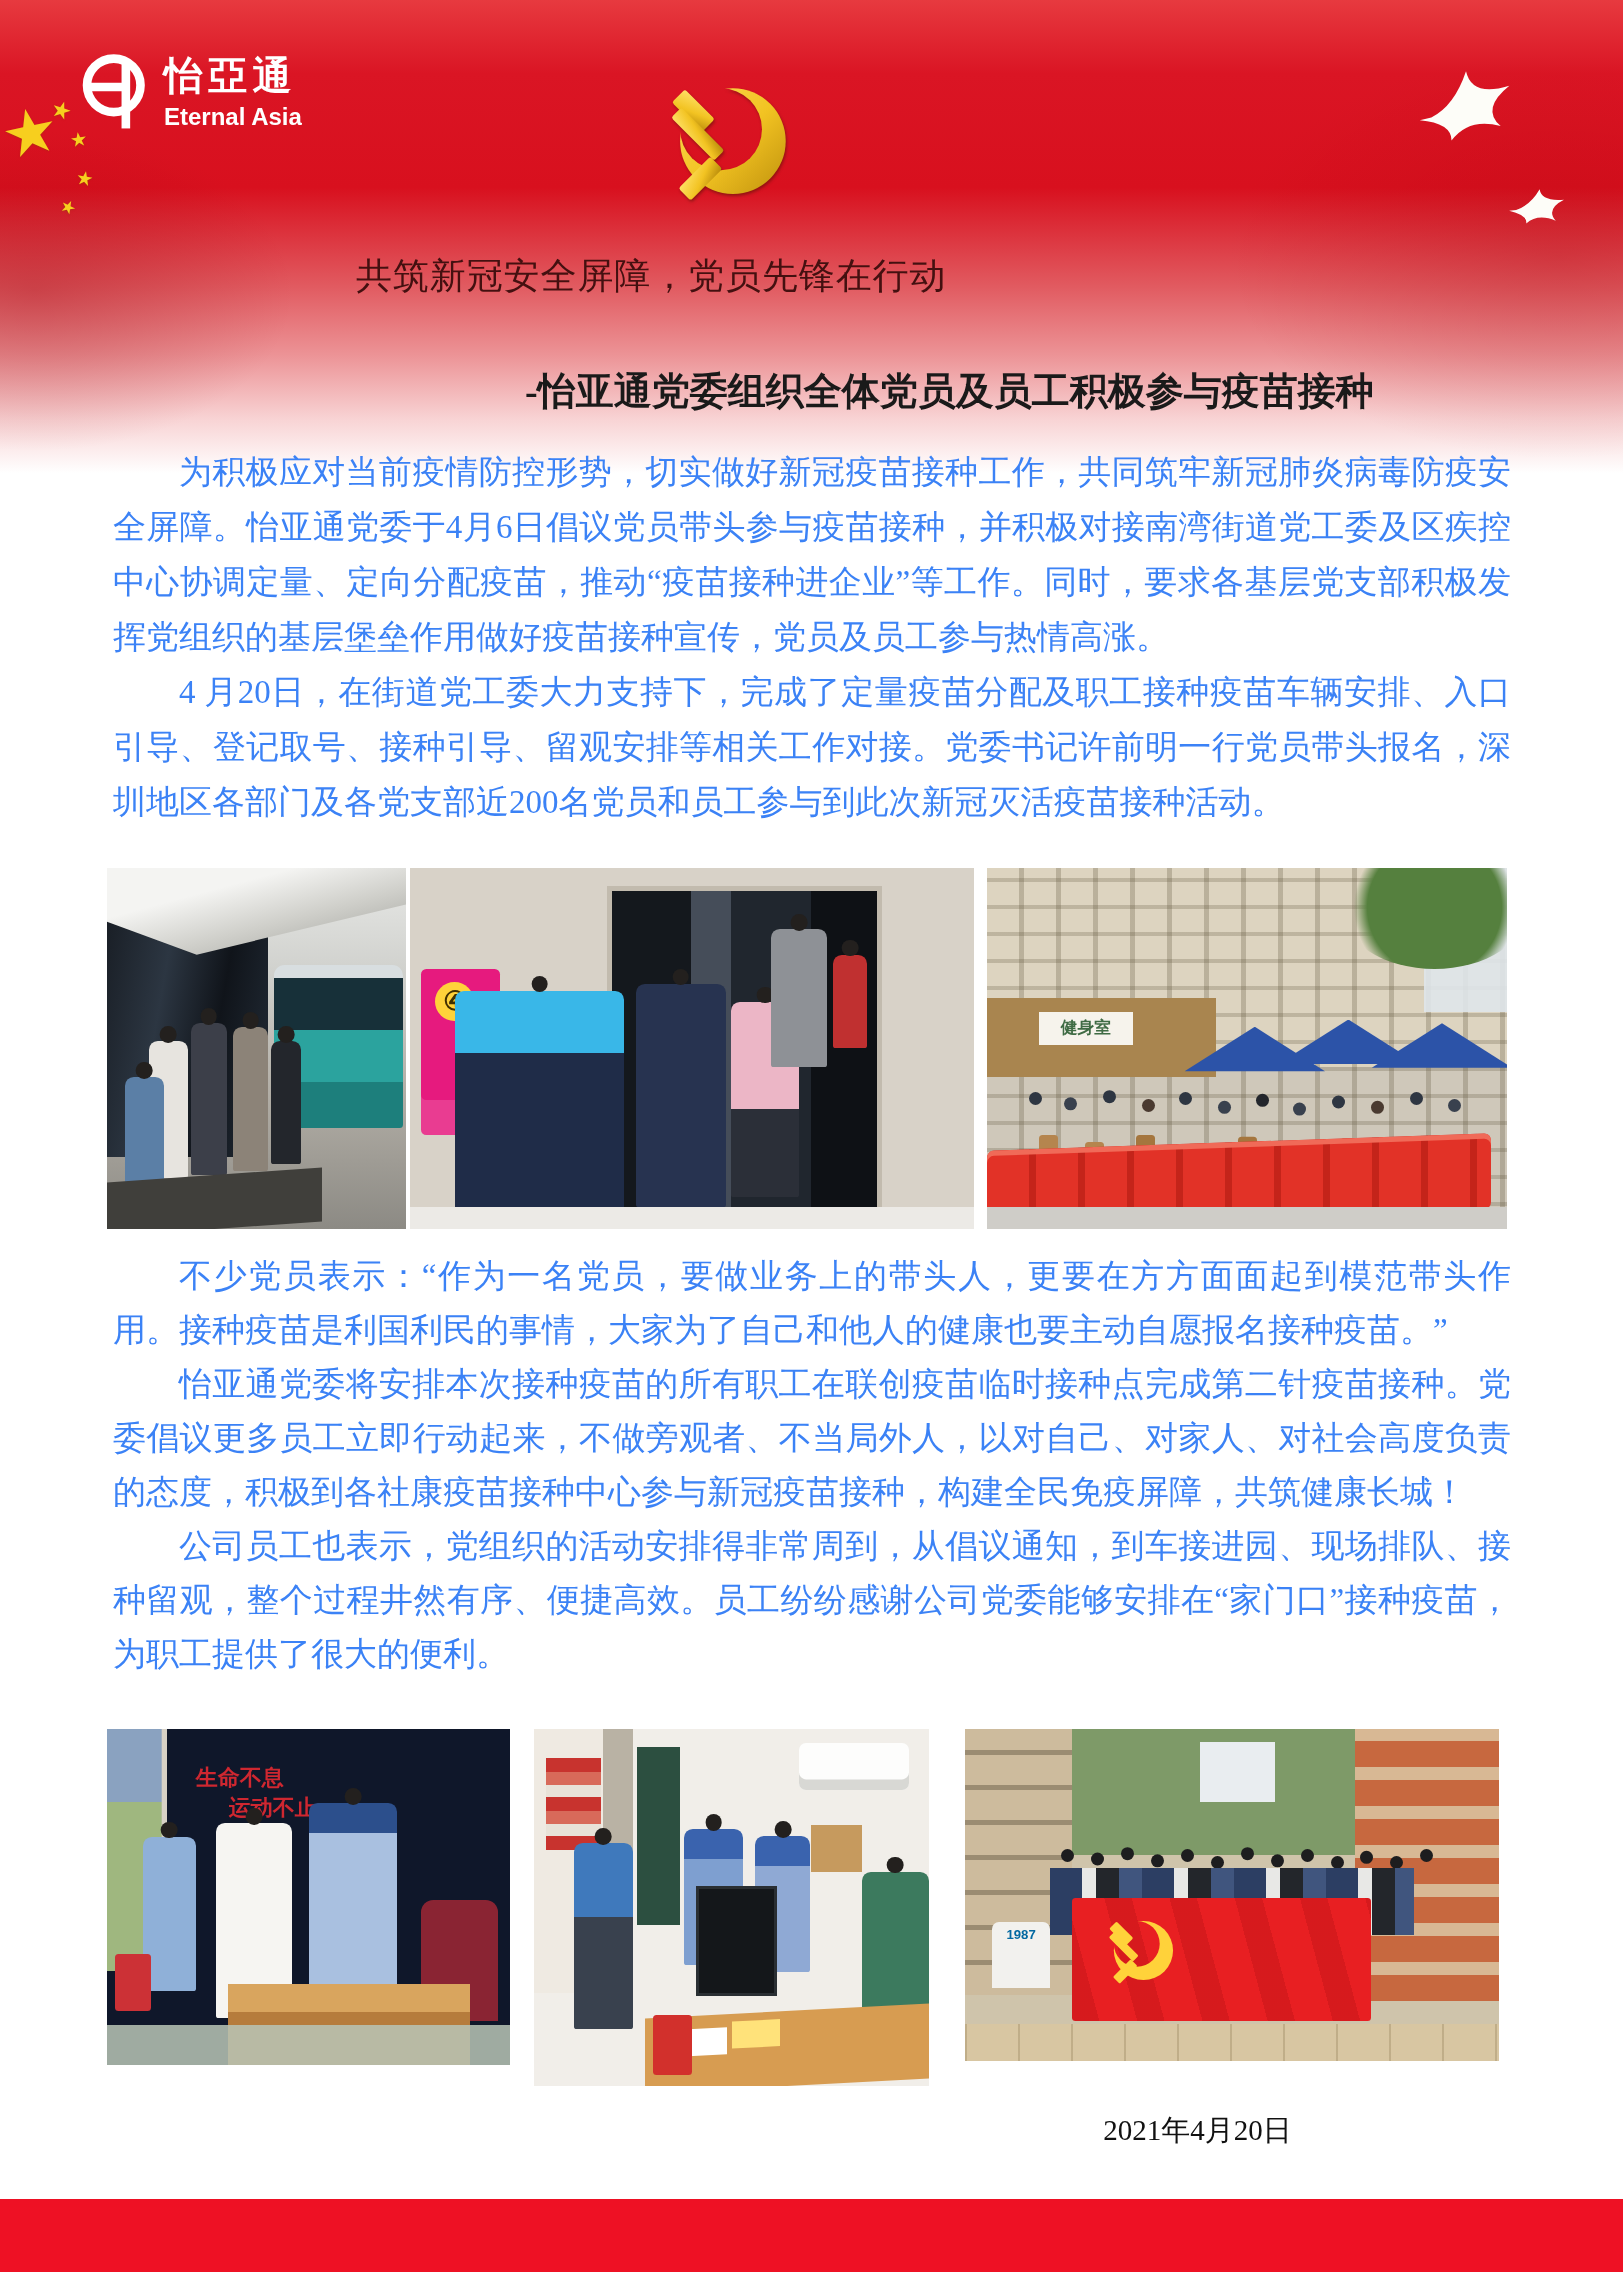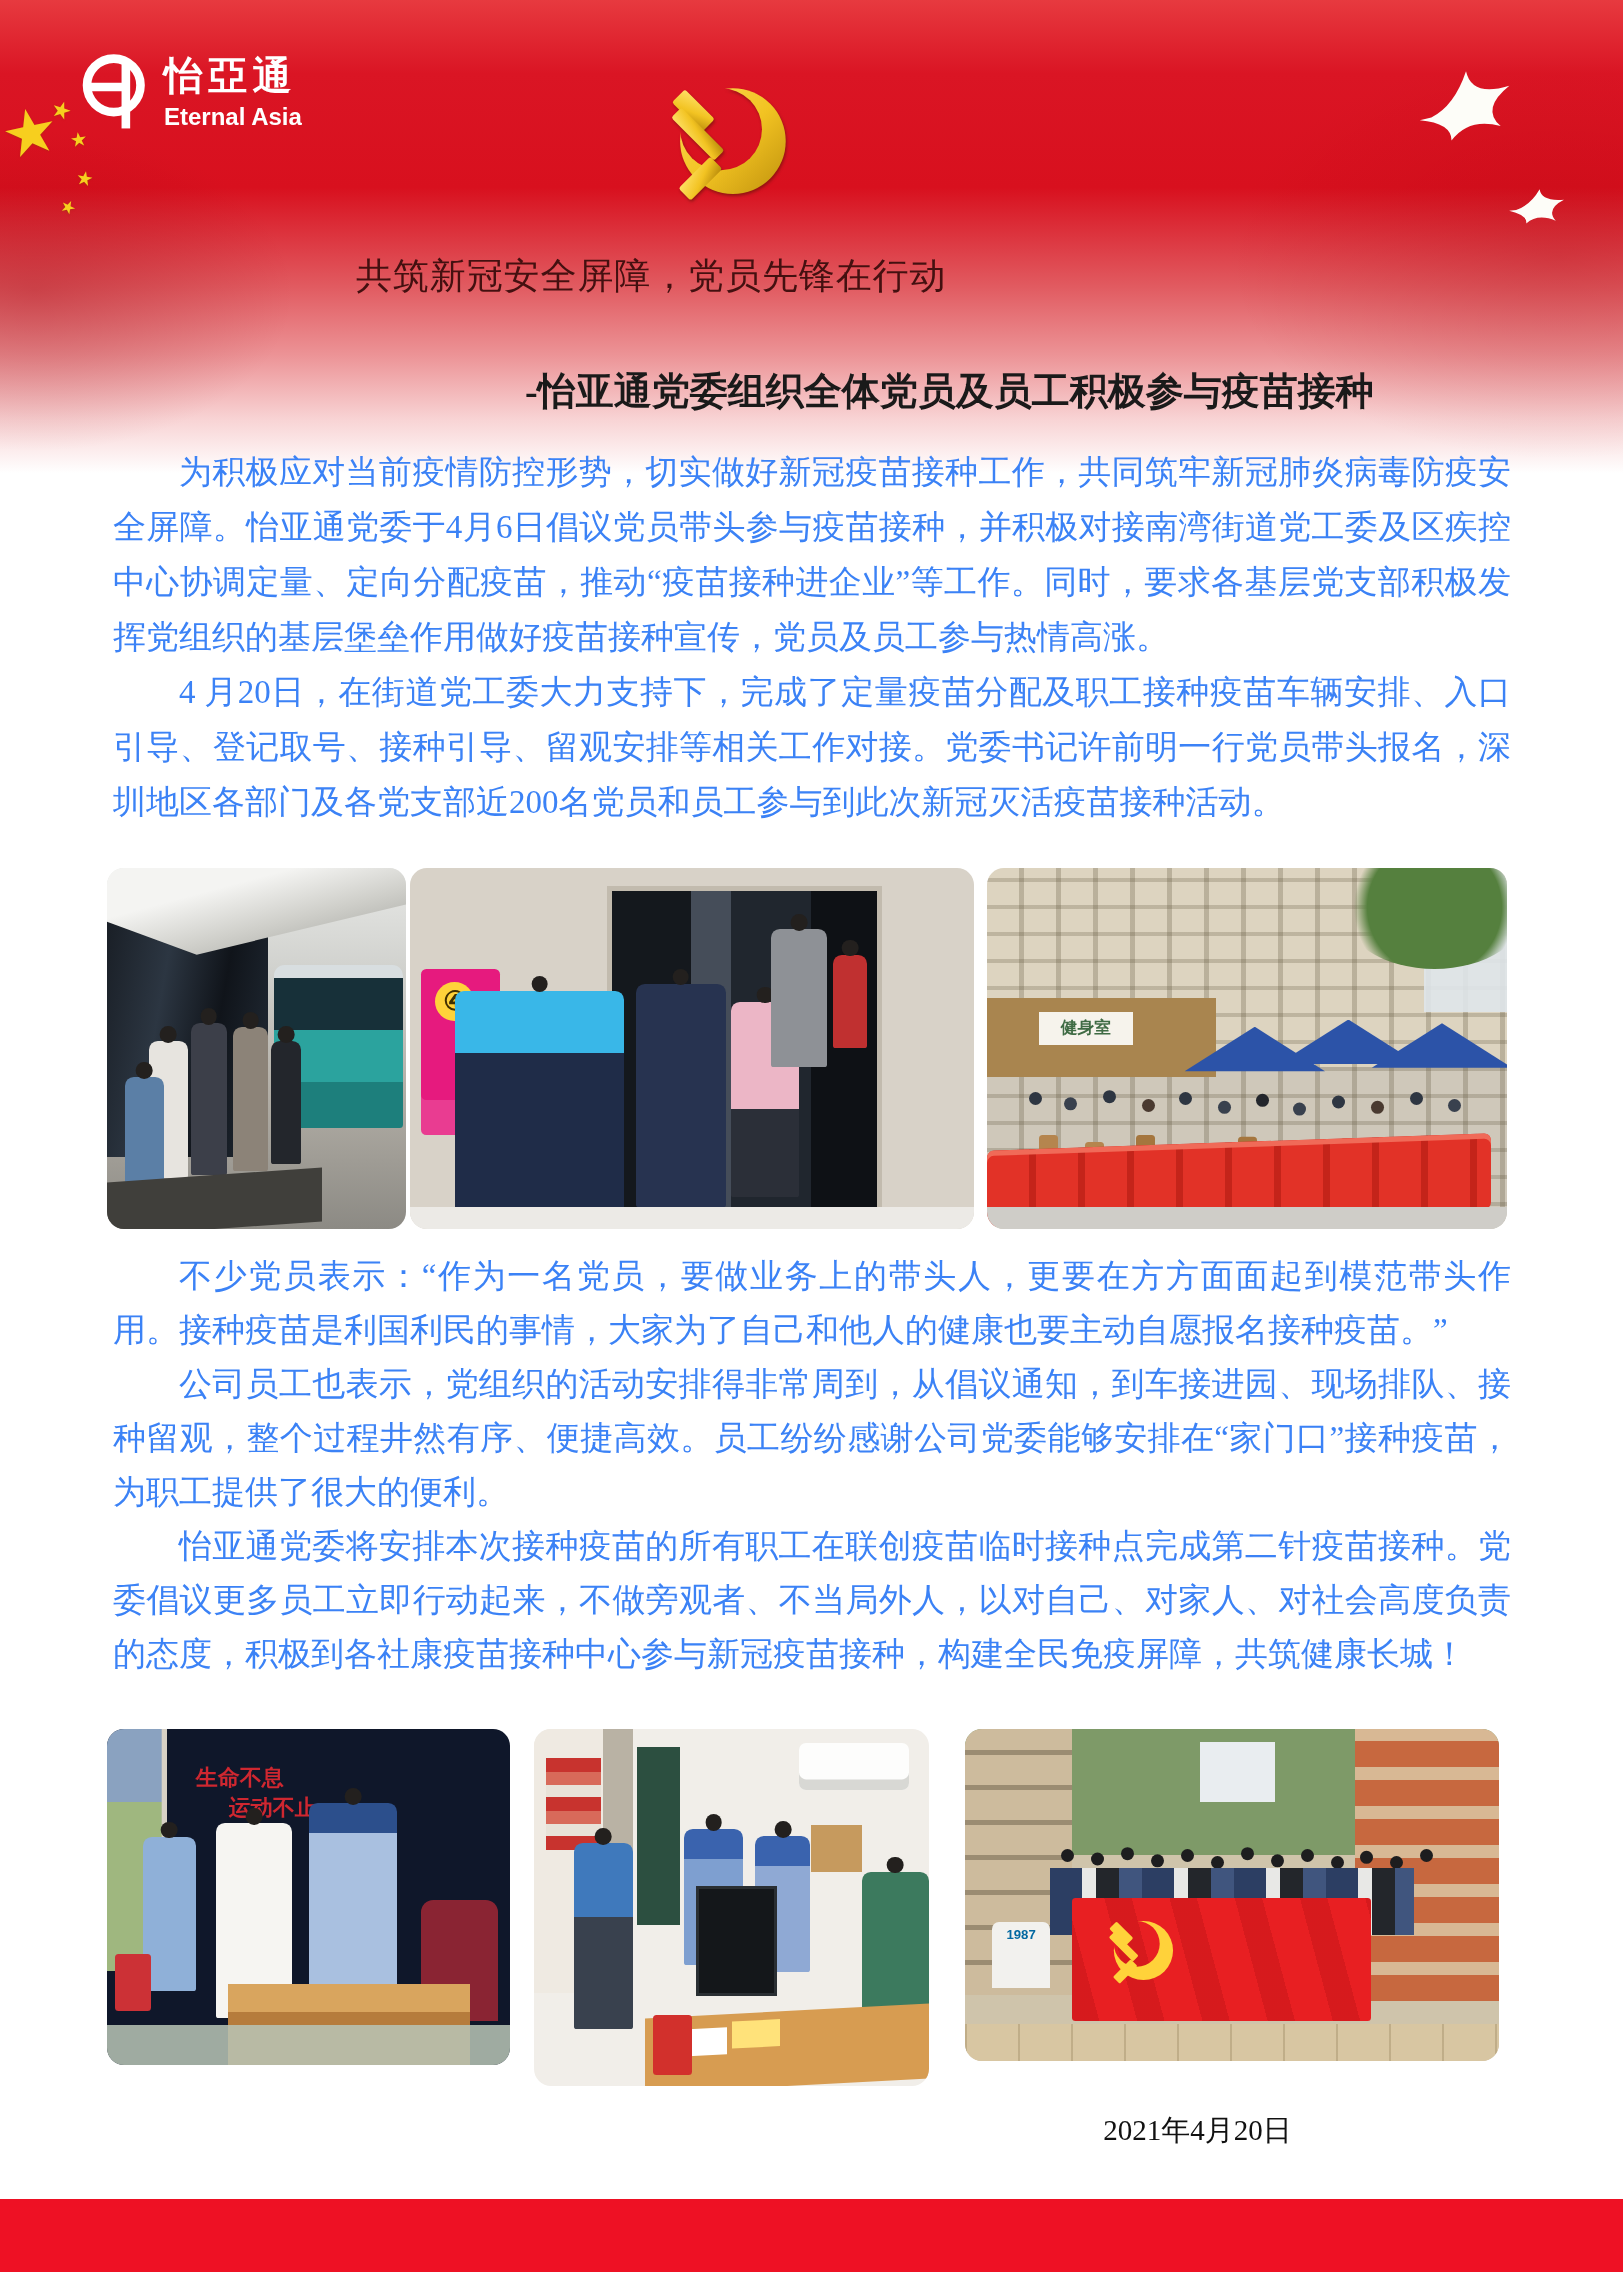--- a/index.html
+++ b/index.html
@@ -32,21 +32,21 @@
          color:#441010;letter-spacing:0.9px;white-space:nowrap;}
   .subtitle{position:absolute;left:525px;top:366px;font-size:38px;font-weight:bold;
             color:#1a1a1a;white-space:nowrap;}
   
   .textblock{position:absolute;left:113px;width:1398px;font-size:33px;color:#3b82f6;
              line-height:55px;text-align:justify;}
   .textblock p{margin:0;text-indent:2em;}
   .tb1{top:445px;}
   .tb2{top:1249px;line-height:54px;}
   
-  .photo{position:absolute;overflow:hidden;background:#ddd;border-radius:17px;}
+  .photo{position:absolute;overflow:hidden;background:#ddd;}
   .abs{position:absolute;}
   .psn{position:absolute;border-radius:8.8px 8.8px 2.6px 2.6px;}
   .psn::before{content:"";position:absolute;top:-15px;left:50%;transform:translateX(-50%);
                width:16.7px;height:16.7px;border-radius:50%;background:#23201e;}
   
   .ph-bus{left:107px;top:868px;width:299px;height:361px;
     background:linear-gradient(180deg,#e8e9e7 0%,#cfd0cc 30%,#b2aea6 62%,#8c8a84 100%);}
   .b-awn{left:0;top:0;width:100%;height:24%;
     background:linear-gradient(165deg,#f4f4f2 30%,#cfcfca 60%,#9a9b96 100%);
     clip-path:polygon(18% 0,100% 0,100% 42%,30% 100%,0 62%,0 0);}
@@ -229,22 +229,22 @@
     <div class="tent" style="left:56%;top:42%;"></div>
     <div class="tent" style="left:74%;top:43%;"></div>
     <div class="abs t-crowd" style="left:8%;top:62%;box-shadow:35px 5.3px #39414e,74px -1.8px #2e3642,113px 7px #4a3a30,150px 0 #2e3642,189px 8.8px #39414e,227px 1.8px #23262c,264px 10.6px #39414e,303px 3.5px #2e3642,342px 8.8px #4a3a30,381px 0 #2e3642,419px 7px #39414e;"></div>
     <div class="abs t-chairs" style="left:10%;top:74%;box-shadow:46px 7px #b5854e,97px 0 #a5763e,148px 8.8px #b5854e,199px 1.8px #a5763e,250px 10.6px #b5854e,301px 3.5px #a5763e,352px 10.6px #b5854e;"></div>
     <div class="abs t-barrier"></div>
     <div class="abs t-ground"></div>
   </div>
 
   <div class="textblock tb2">
     <p>不少党员表示：“作为一名党员，要做业务上的带头人，更要在方方面面起到模范带头作用。接种疫苗是利国利民的事情，大家为了自己和他人的健康也要主动自愿报名接种疫苗。”</p>
+    <p>怡亚通党委将安排本次接种疫苗的所有职工在联创疫苗临时接种点完成第二针疫苗接种。党委倡议更多员工立即行动起来，不做旁观者、不当局外人，以对自己、对家人、对社会高度负责的态度，积极到各社康疫苗接种中心参与新冠疫苗接种，构建全民免疫屏障，共筑健康长城！</p>
     <p>公司员工也表示，党组织的活动安排得非常周到，从倡议通知，到车接进园、现场排队、接种留观，整个过程井然有序、便捷高效。员工纷纷感谢公司党委能够安排在“家门口”接种疫苗，为职工提供了很大的便利。</p>
-    <p>怡亚通党委将安排本次接种疫苗的所有职工在联创疫苗临时接种点完成第二针疫苗接种。党委倡议更多员工立即行动起来，不做旁观者、不当局外人，以对自己、对家人、对社会高度负责的态度，积极到各社康疫苗接种中心参与新冠疫苗接种，构建全民免疫屏障，共筑健康长城！</p>
   </div>
 
   <div class="photo ph-gym">
     <div class="abs g-win"></div>
     <div class="g-slogan abs">
       <div>生命不息</div>
       <div class="l2">运动不止</div>
     </div>
     <div class="psn" style="left:9%;top:32%;width:13%;height:46%;background:#8fb0d8;"></div>
     <div class="psn" style="left:27%;top:28%;width:19%;height:58%;background:#f6f5f2;"></div>

